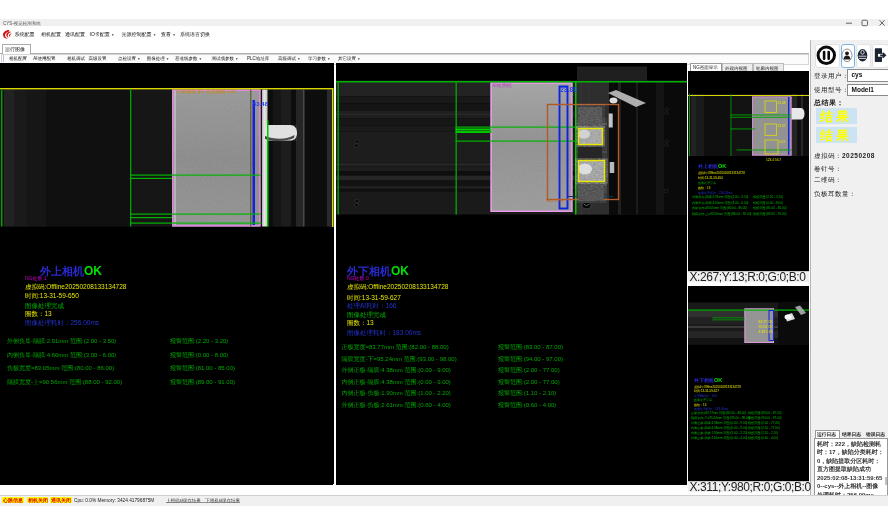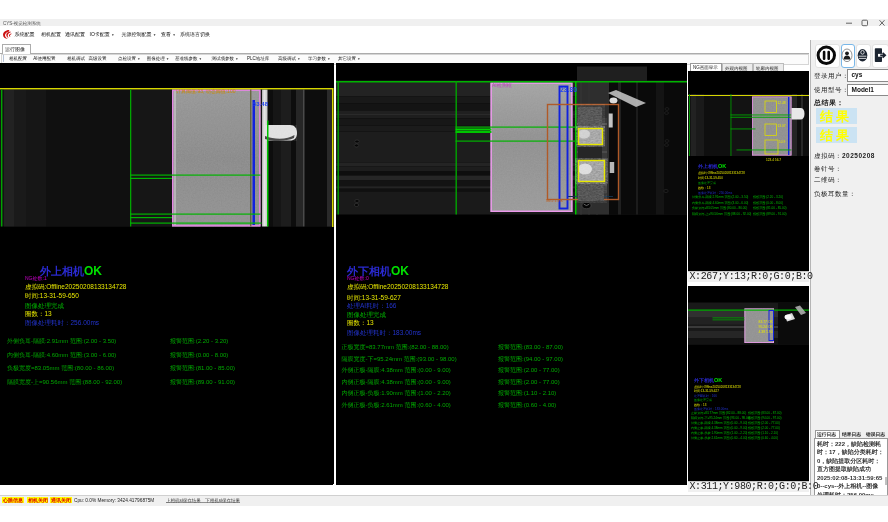--- a/index.html
+++ b/index.html
@@ -16,21 +16,21 @@
 #tabline{left:0;top:52.5px;width:809px;height:0.5px;background:#acacac;}
 #toolbox{left:1px;top:53.5px;width:806px;height:9px;background:#fbfbfb;border:0.5px solid #d5d5d5;}
 .menu2{top:55.5px;font-size:4.5px;color:#111;}
 .arr{font-size:3.2px;color:#333;}
 .panel{position:absolute;background:#000;}
 #lpanel{left:0;top:62.5px;width:333.5px;height:421.5px;}
 #mpanel{left:335.8px;top:62.5px;width:350.2px;height:421.5px;}
 #rp1{left:687.5px;top:71px;width:121px;height:199.5px;}
 #rp2{left:687.5px;top:285.5px;width:121px;height:195.5px;}
 .statusbar{position:absolute;background:#f0f0f0;border-top:0.5px solid #c8c8c8;color:#222;
-  font-family:Liberation Mono, monospace;font-size:10px;letter-spacing:-0.4px;line-height:8px;padding-left:2px;}
+  font-family:Liberation Sans, sans-serif;font-size:12px;letter-spacing:-0.4px;line-height:8px;padding-left:2px;}
 #sb-l{left:0;top:484px;width:331.5px;height:7.5px;}
 #sb-m{left:335.8px;top:484px;width:348.2px;height:7.5px;}
 #sb-r1{left:687.5px;top:270.5px;width:119px;height:10px;line-height:10.5px;}
 #sb-r2{left:687.5px;top:481px;width:119px;height:10px;line-height:10.5px;}
 #rightpanel{left:809.5px;top:40px;width:78.5px;height:455px;background:#f0f0f0;border-left:0.5px solid #b5b5b5;}
 .rlabel{font-size:6.5px;color:#222;letter-spacing:0.5px;}
 .rinput{position:absolute;background:#fff;border:0.5px solid #8a8a8a;font-size:6.5px;font-weight:bold;color:#111;padding:1px 0 0 4px;}
 .resbox{position:absolute;left:815.5px;width:41px;height:16px;background:#cbe3f3;
   color:#ffff00;font-weight:bold;font-size:13px;text-align:center;line-height:17px;letter-spacing:3px;}
 .cam-title{font-weight:bold;font-size:11px;color:#2a2ad2;}

